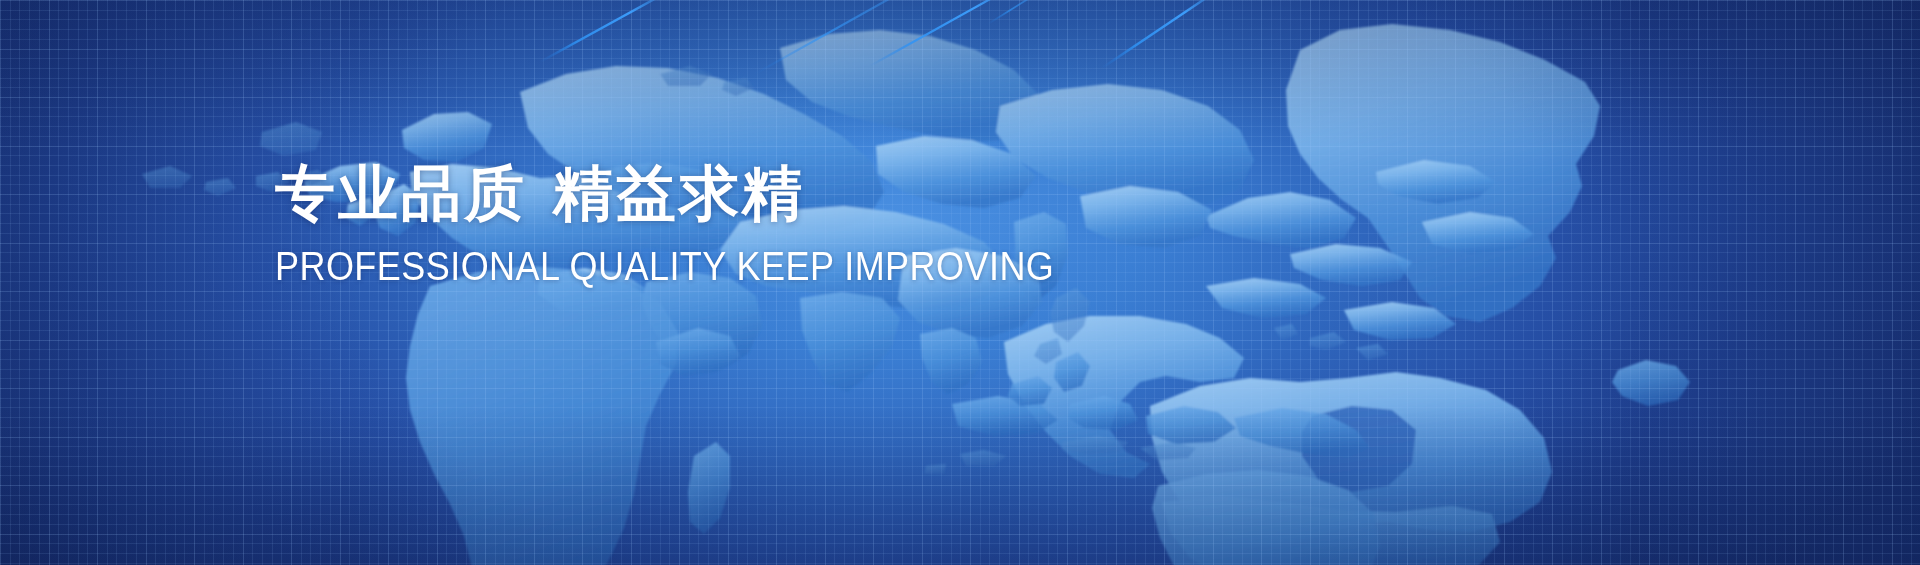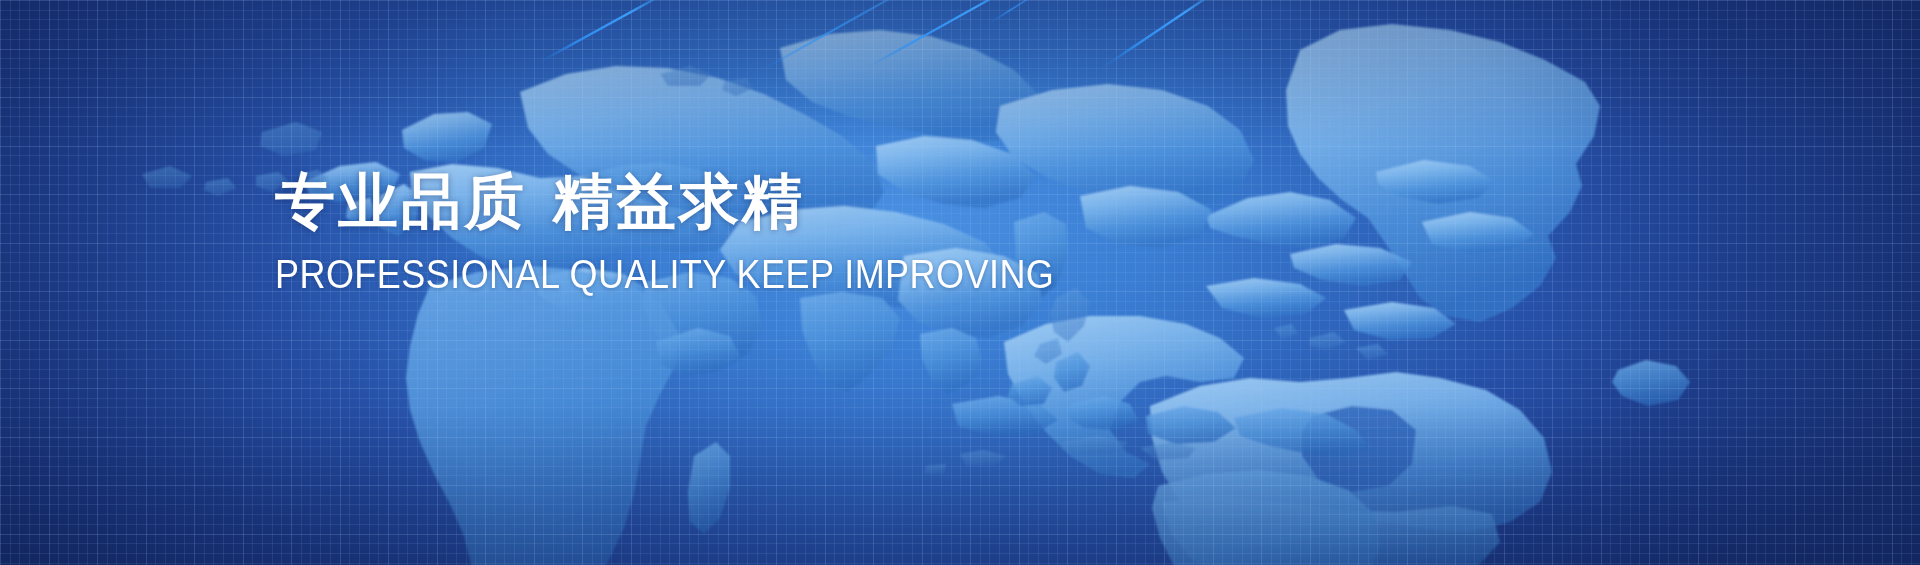--- a/index.html
+++ b/index.html
@@ -82,21 +82,21 @@
         rgba(0,0,0,0) 48.5px);
   }
 
   
   .streaks { position:absolute; inset:0; }
   .streaks svg { width:100%; height:100%; display:block; }
 
   
   .text-block {
     position:absolute;
-    left:275px; top:172px;
+    left:275px; top:164px;
     z-index:6;
   }
   .headline {
     font-family:"Liberation Sans", sans-serif;
     font-size:60px;
     font-weight:700;
     color:#ffffff;
     letter-spacing:3px;
     line-height:1;
     white-space:nowrap;

